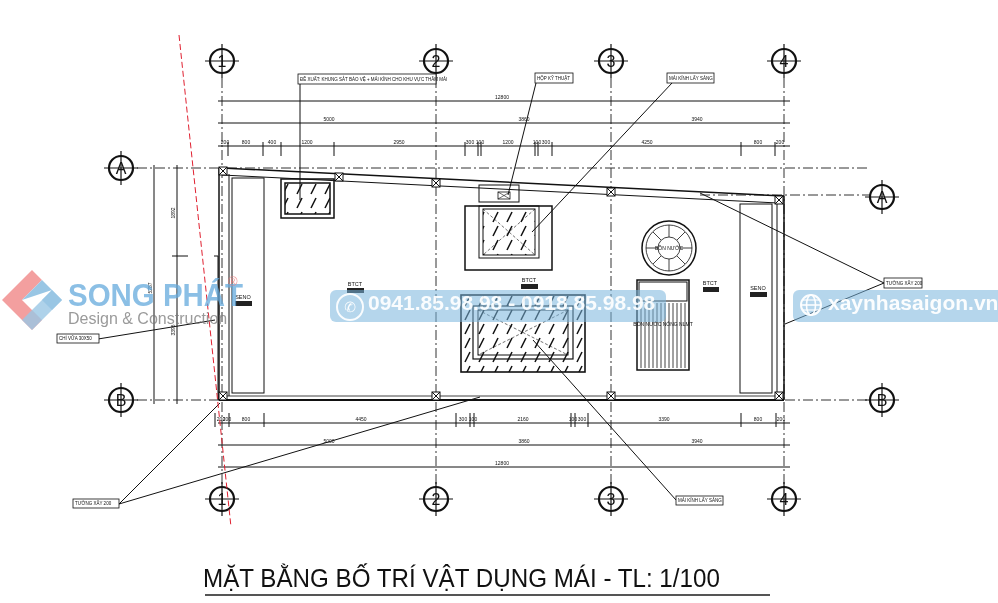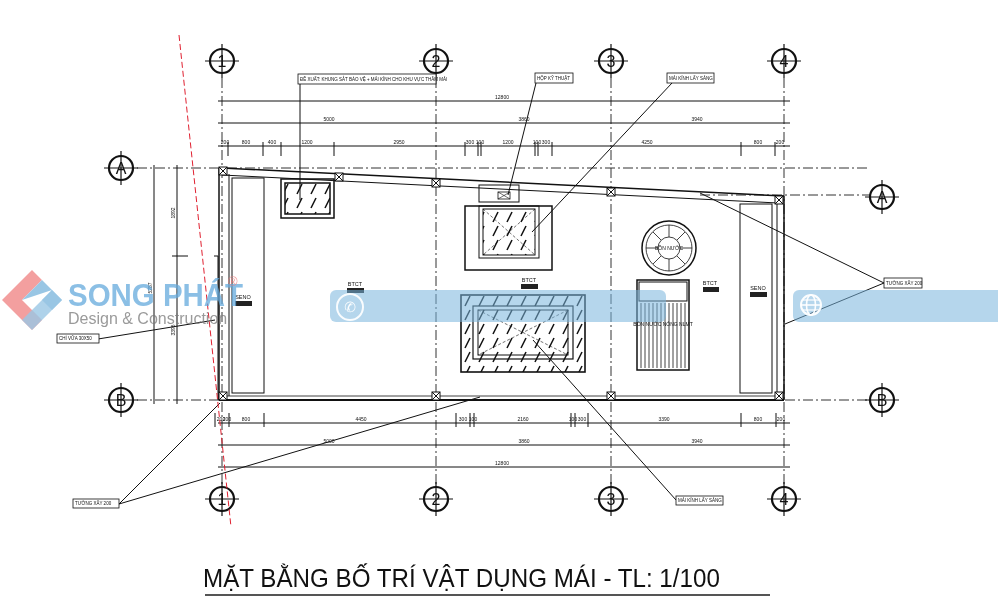--- a/index.html
+++ b/index.html
@@ -344,25 +344,27 @@
     <polygon points="32,330 62,300 52,290 22,320" fill="#78b4dc" opacity="0.8"></polygon>
   </g>
 </svg>
 
 <div class="logo-text">SONG PHÁT</div>
 <div class="logo-reg">®</div>
 <div class="logo-sub">Design &amp; Construction</div>
 
 <div class="wm-phone"></div>
 <div class="wm-phone-icon">✆</div>
+<div class="wm-phone-text">0941.85.98.98 - 0918.85.98.98</div>
 
 <div class="wm-site"></div>
 <svg class="wm-site-icon" viewBox="0 0 24 24">
   <circle cx="12" cy="12" r="10" fill="none" stroke="rgba(255,255,255,0.95)" stroke-width="2"></circle>
   <ellipse cx="12" cy="12" rx="4.5" ry="10" fill="none" stroke="rgba(255,255,255,0.95)" stroke-width="1.6"></ellipse>
   <line x1="2" y1="12" x2="22" y2="12" stroke="rgba(255,255,255,0.95)" stroke-width="1.6"></line>
   <line x1="4" y1="7" x2="20" y2="7" stroke="rgba(255,255,255,0.95)" stroke-width="1.2"></line>
   <line x1="4" y1="17" x2="20" y2="17" stroke="rgba(255,255,255,0.95)" stroke-width="1.2"></line>
 </svg>
+<div class="wm-site-text">xaynhasaigon.vn</div>
 
 <div class="title">MẶT BẰNG BỐ TRÍ VẬT DỤNG MÁI - TL: 1/100</div>
 <div class="title-underline"></div>
 </div>
 
 </body></html>

